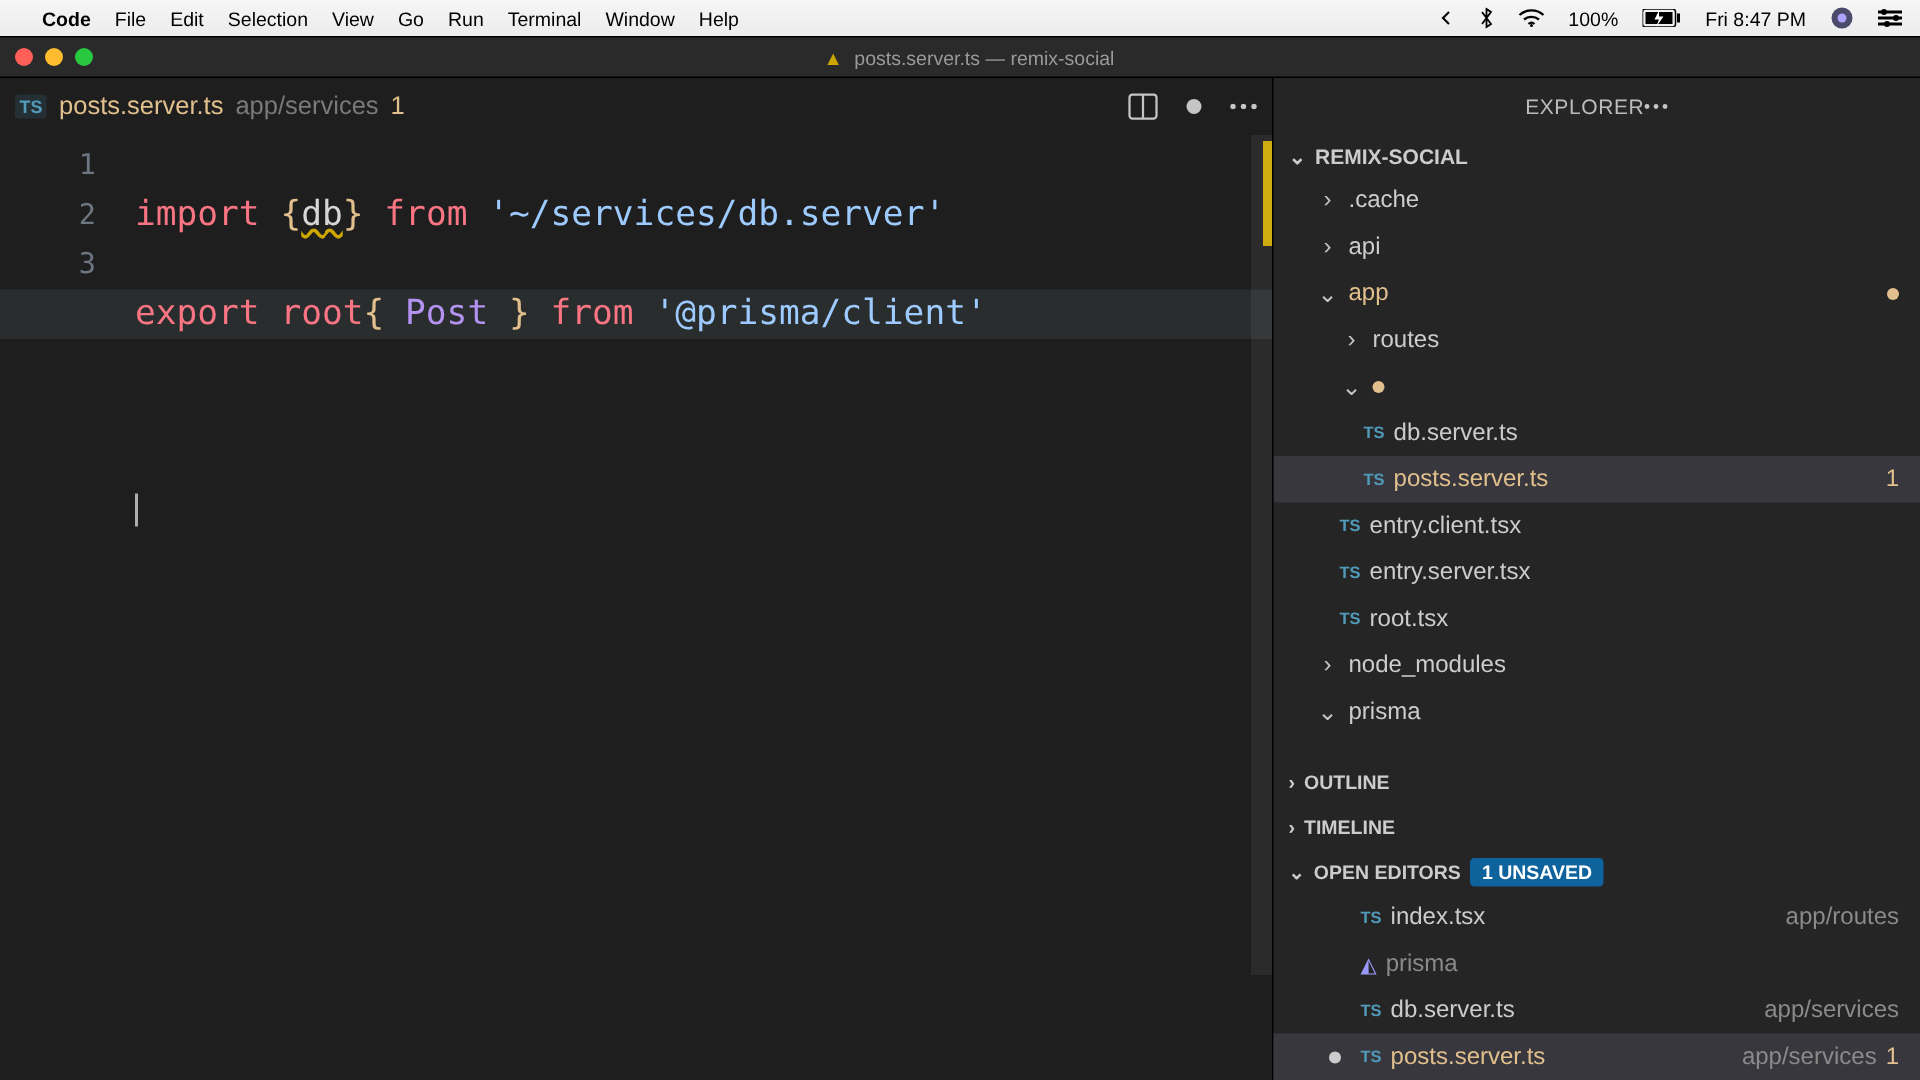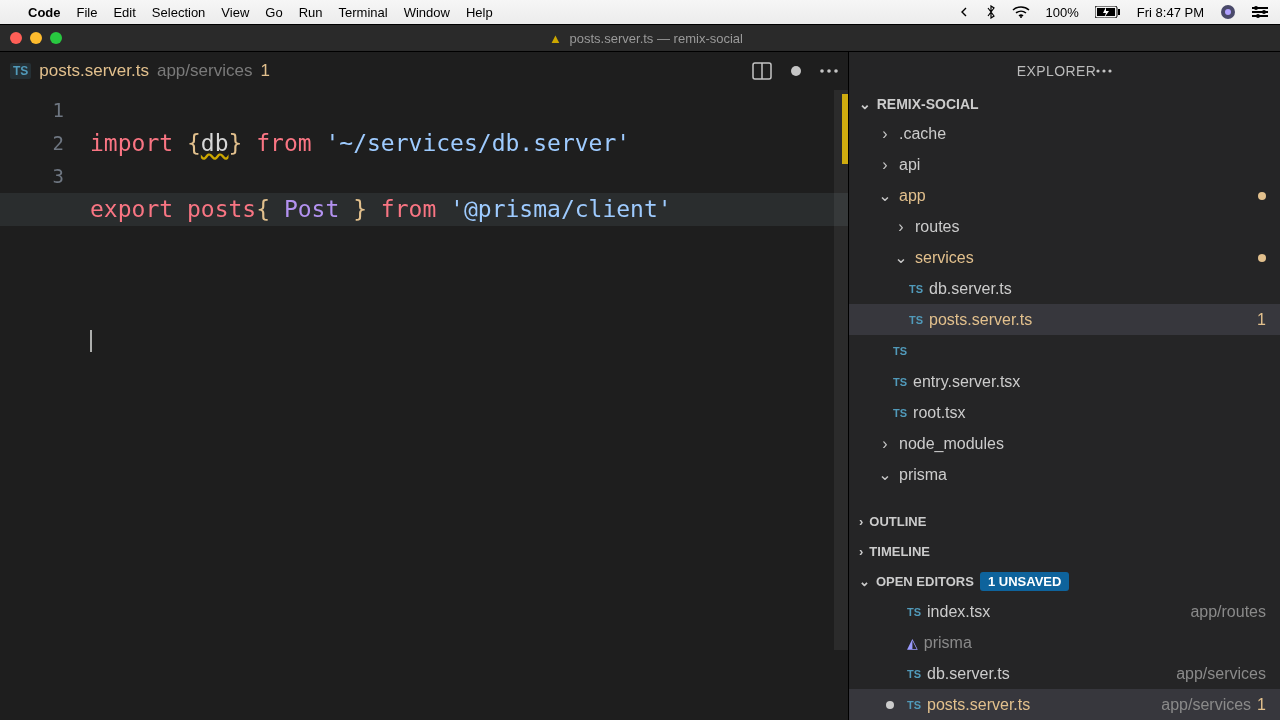--- a/index.html
+++ b/index.html
@@ -218,21 +218,21 @@
       <div class="minimap-marker"></div>
       <div class="scroll-thumb"></div>
       <div class="gutter">
         <div>1</div>
         <div>2</div>
         <div>3</div>
         <div>4</div>
       </div>
       <div class="code">
 <div><span class="kw-red">import</span> <span class="kw-yellow">{</span><span class="kw-white underline">db</span><span class="kw-yellow">}</span> <span class="kw-red">from</span> <span class="kw-green">'~/services/db.server'</span></div>
-<div><span class="kw-red">export</span> <span class="kw-red">posts</span><span class="kw-yellow">{ </span><span class="kw-type">Post</span><span class="kw-yellow"> }</span> <span class="kw-red">from</span> <span class="kw-green">'@prisma/client'</span></div>
+<div><span class="kw-red">export</span> <span class="kw-red">root</span><span class="kw-yellow">{ </span><span class="kw-type">Post</span><span class="kw-yellow"> }</span> <span class="kw-red">from</span> <span class="kw-green">'@prisma/client'</span></div>
 <div> </div>
 <div><span class="cursor-caret"></span></div>
       </div>
     </div>
   </div>
 
   <div class="side-panel">
     <div class="panel-header">
       <span>EXPLORER</span>
       <span>
@@ -262,34 +262,34 @@
           <span class="chev">⌄</span>
           <span class="lbl yellow">app</span>
           <span class="dot-mod"></span>
         </div>
       <div class="row indent2">
           <span class="chev">›</span>
           <span class="lbl">routes</span>
         </div>
       <div class="row indent2">
           <span class="chev">⌄</span>
-          <span class="lbl yellow">services</span>
           <span class="dot-mod"></span>
         </div>
       <div class="row indent3">
           <span class="ts">TS</span>
           <span class="lbl">db.server.ts</span>
         </div>
       <div class="row indent3 active">
           <span class="ts">TS</span>
           <span class="lbl yellow">posts.server.ts</span>
           <span class="yellow">1</span>
         </div>
       <div class="row indent2">
           <span class="ts">TS</span>
+          <span class="lbl">entry.client.tsx</span>
         </div>
       <div class="row indent2">
           <span class="ts">TS</span>
           <span class="lbl">entry.server.tsx</span>
         </div>
       <div class="row indent2">
           <span class="ts">TS</span>
           <span class="lbl">root.tsx</span>
         </div>
       <div class="row indent1">

